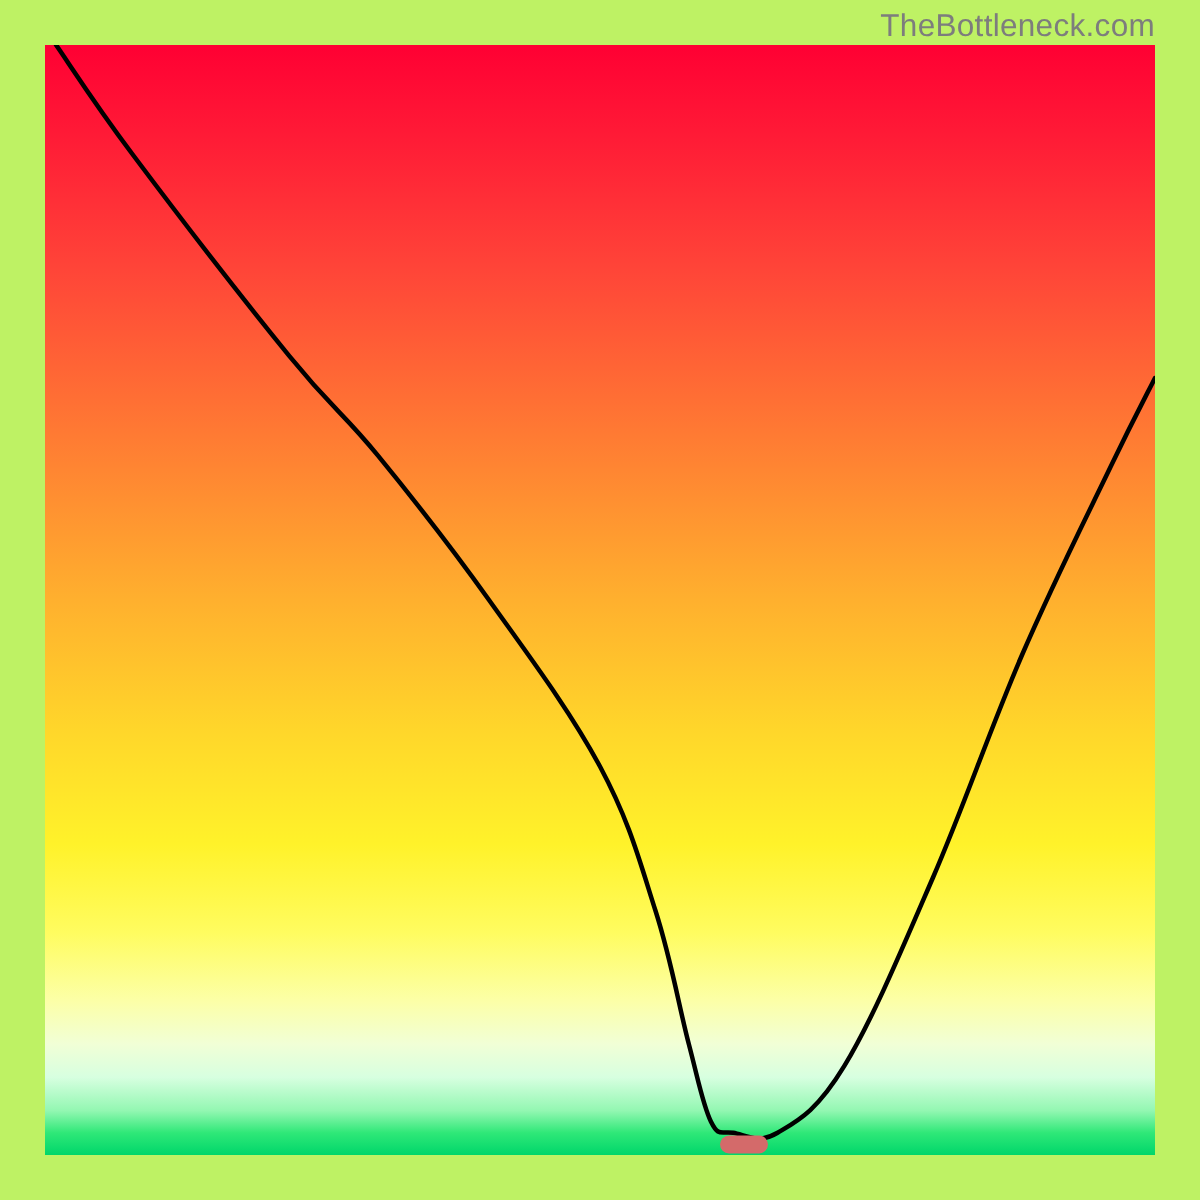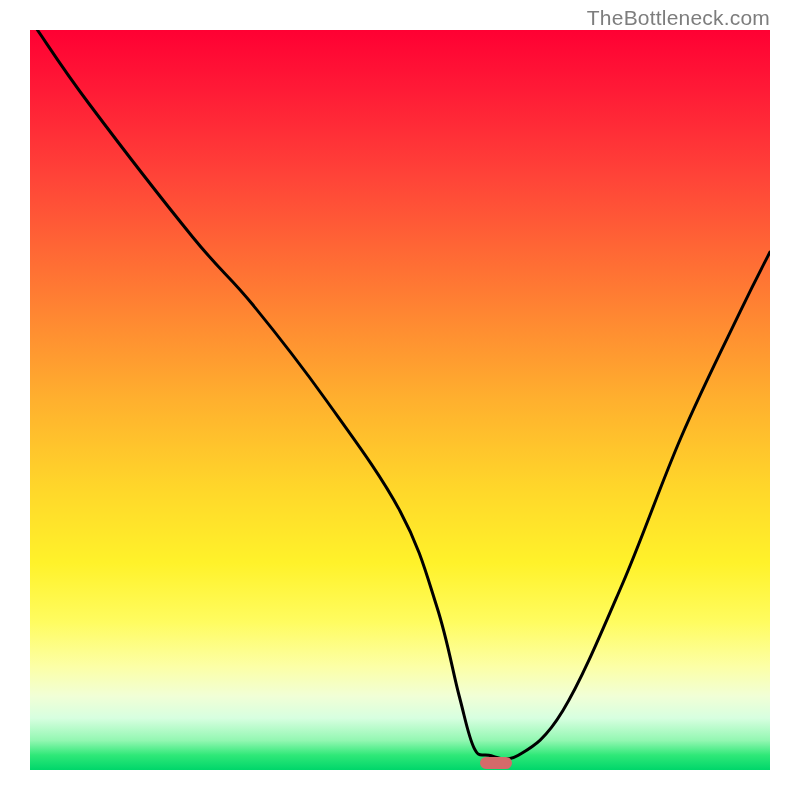--- a/index.html
+++ b/index.html
@@ -11,21 +11,21 @@
     overflow: hidden;
     font-family: Arial, Helvetica, sans-serif;
   }
 
   .frame {
     position: absolute;
     left: 0;
     top: 0;
     width: 800px;
     height: 800px;
-    background: #ffffff;
+    background: #bef264;
   }
 
   .plot-area {
     position: absolute;
     left: 30px;
     top: 30px;
     width: 740px;
     height: 740px;
     
     background: linear-gradient(

